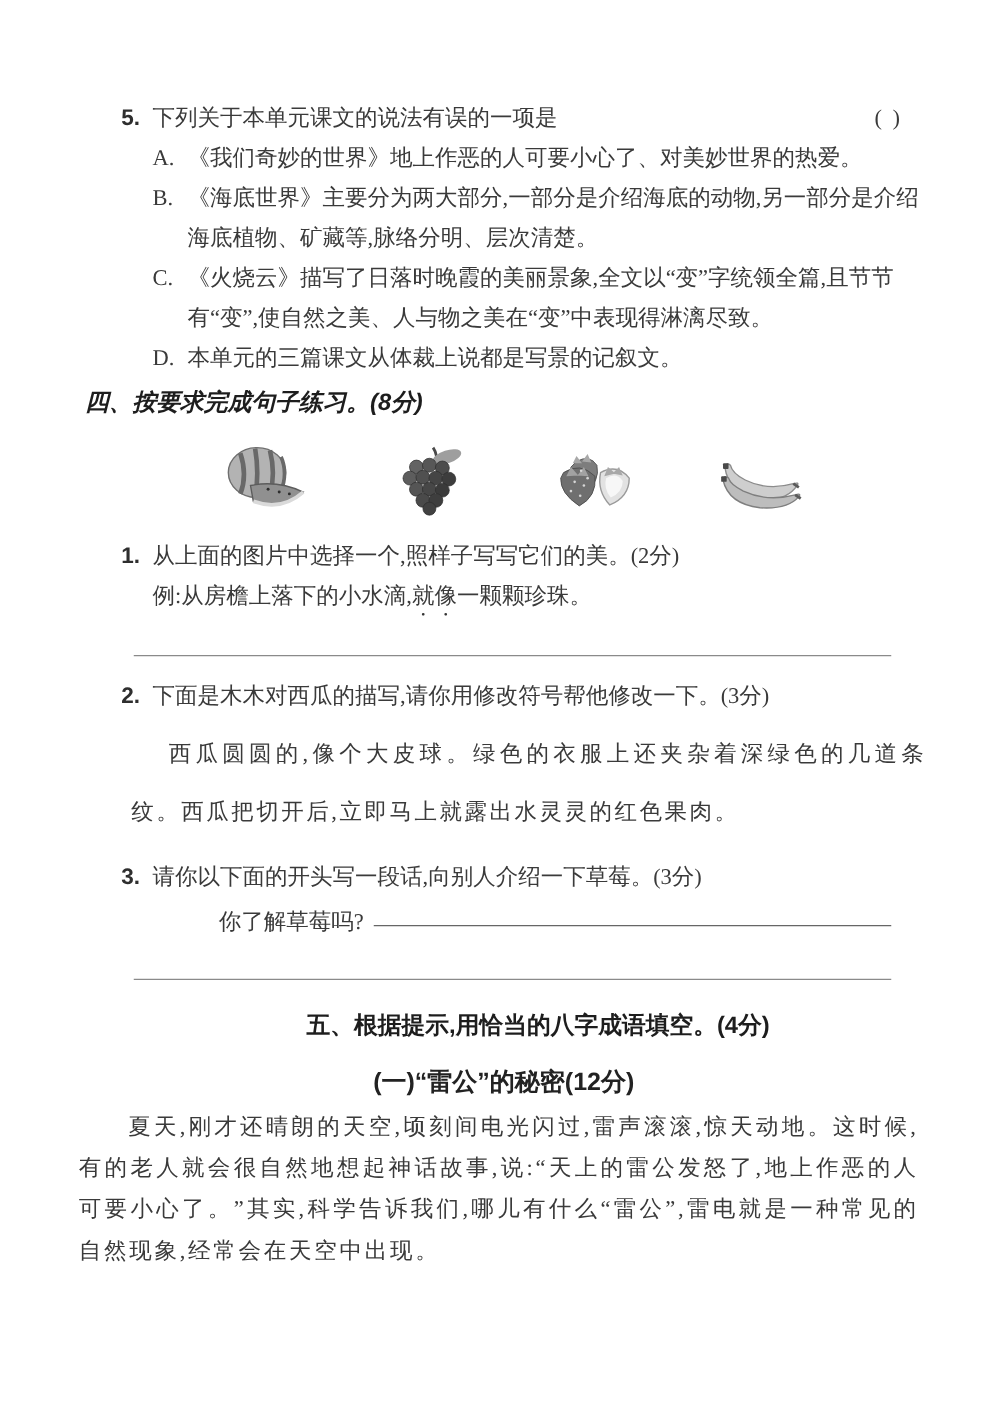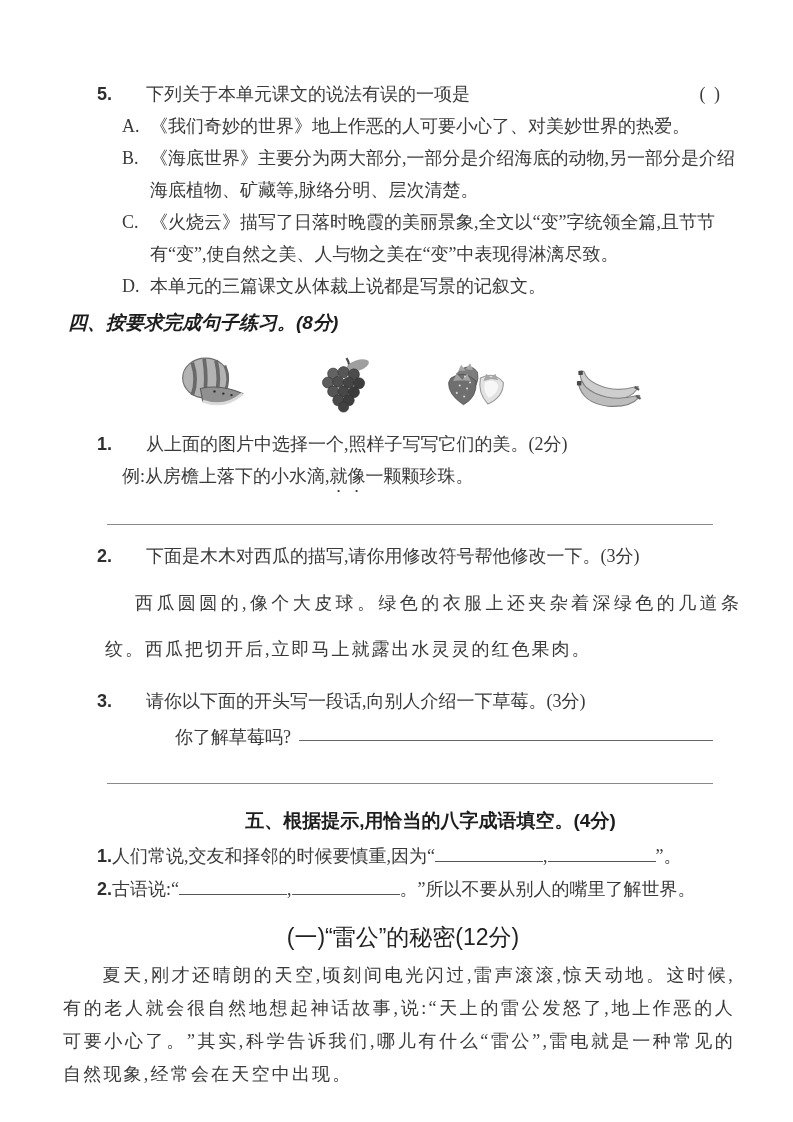--- a/index.html
+++ b/index.html
@@ -14,21 +14,21 @@
     font-size:18px;
   }
   
   .q-block { margin:0 55px 0 97px; }
   .q-row { display:flex; line-height:32px; }
   .q-num {
     flex:0 0 25px;
     font-family:"Liberation Sans","DejaVu Sans",sans-serif;
     font-weight:700; color:#2e2e2e;
   }
-  .q-text { flex:1;margin-left:24px; }
+  .q-text { flex:1; }
   .opt { display:flex; line-height:32px; margin-left:25px; }
   .opt-label { flex:0 0 28px; }
   .opt-text { flex:1; }
   .bracket { flex:0 0 auto; margin-right:16px; letter-spacing:2px; }
 
   .sec-heading {
     margin-left:68px;
     font-family:"Liberation Sans","DejaVu Sans",sans-serif;
     font-weight:700; font-size:19px; line-height:30px; color:#1d1d1d;
   }
@@ -60,21 +60,21 @@
     letter-spacing:2px; text-align:justify;
   }
   .prompt-row { display:flex; margin:4px 25px 0 78px; line-height:32px;text-align:center; }
   .prompt-row .uline { flex:1; margin-left:8px; }
 
   .s5-item { line-height:33px; }
 
   .subtitle {
     margin:16px 55px 0 68px; text-align:center;
     font-family:"Liberation Sans","DejaVu Sans",sans-serif;
-    font-weight:400; font-size:23px; color:#222;
+    font-weight:700; font-size:20px; color:#222;
   }
   .material-label {
     margin:16px 0 0 88px;
     font-family:"Liberation Sans","DejaVu Sans",sans-serif;
     font-weight:700; font-size:18.5px; color:#1d1d1d;
   }
   .passage {
     margin:6px 58px 0 63px;
     line-height:33px; letter-spacing:2.2px;
     text-indent:2.2em; text-align:justify;
@@ -194,25 +194,17 @@
       <span class="q-text">请你以下面的开头写一段话,向别人介绍一下草莓。(3分)</span>
     </div>
     <div class="prompt-row">
       <span>你了解草莓吗?</span>
       <span class="uline"></span>
     </div>
     <div class="rule" style="width:606px; margin:30px 0 0 10px;"></div>
   </div>
 
   <div class="sec-heading" style="margin-top:22px;text-align:center;">五、根据提示,用恰当的八字成语填空。(4分)</div>
-  <div class="q-block" style="margin-top:4px; margin-right:40px;">
-    <div class="s5-item">
-      <span class="q-num" style="display:inline-block;">1.</span><span>人们常说,交友和择邻的时候要慎重,因为“</span><span class="blank"></span><span>,</span><span class="blank"></span><span>”。</span>
-    </div>
-    <div class="s5-item">
-      <span class="q-num" style="display:inline-block;">2.</span><span>古语说:“</span><span class="blank"></span><span>,</span><span class="blank"></span><span>。”所以不要从别人的嘴里了解世界。</span>
-    </div>
-  </div>
 
   <div class="subtitle">(一)“雷公”的秘密(12分)</div>
   <div class="passage">夏天,刚才还晴朗的天空,顷刻间电光闪过,雷声滚滚,惊天动地。这时候,有的老人就会很自然地想起神话故事,说:“天上的雷公发怒了,地上作恶的人可要小心了。”其实,科学告诉我们,哪儿有什么“雷公”,雷电就是一种常见的自然现象,经常会在天空中出现。</div>
 
 </div>
 
 </body></html>

